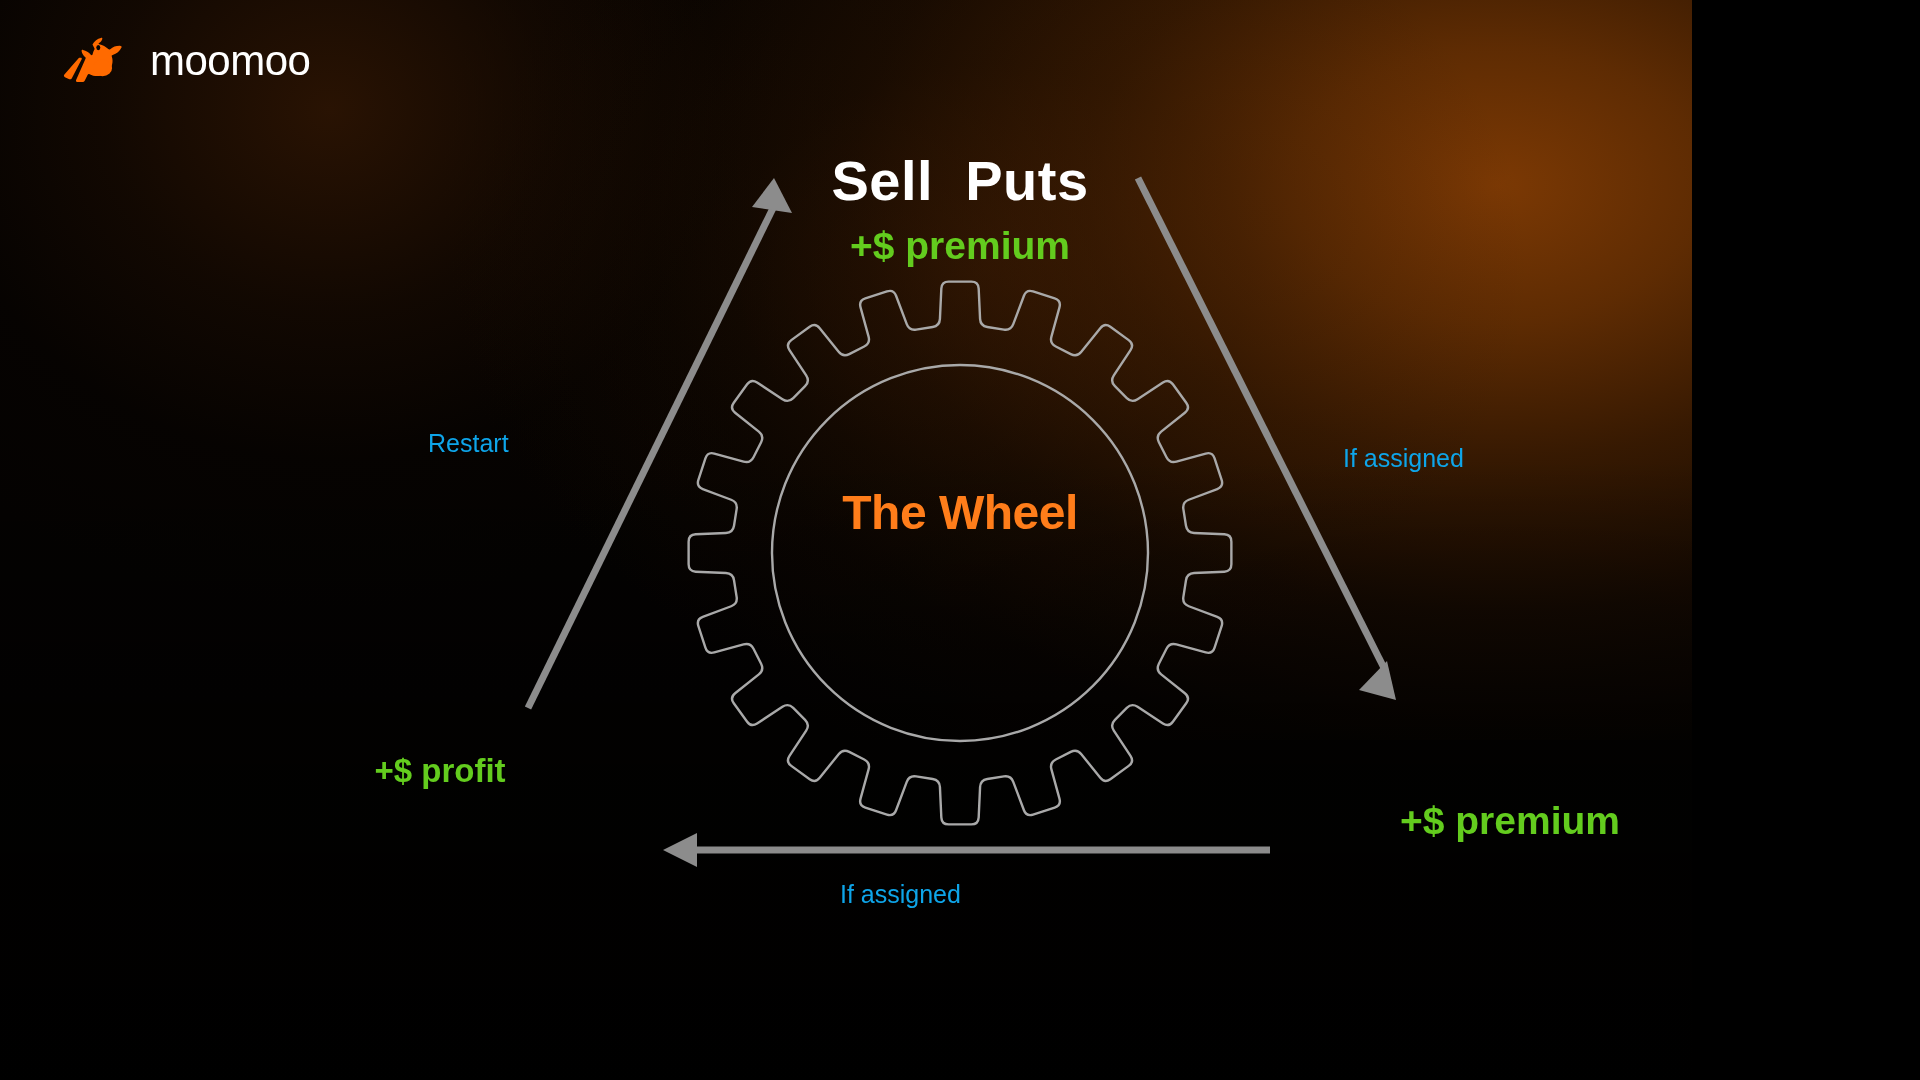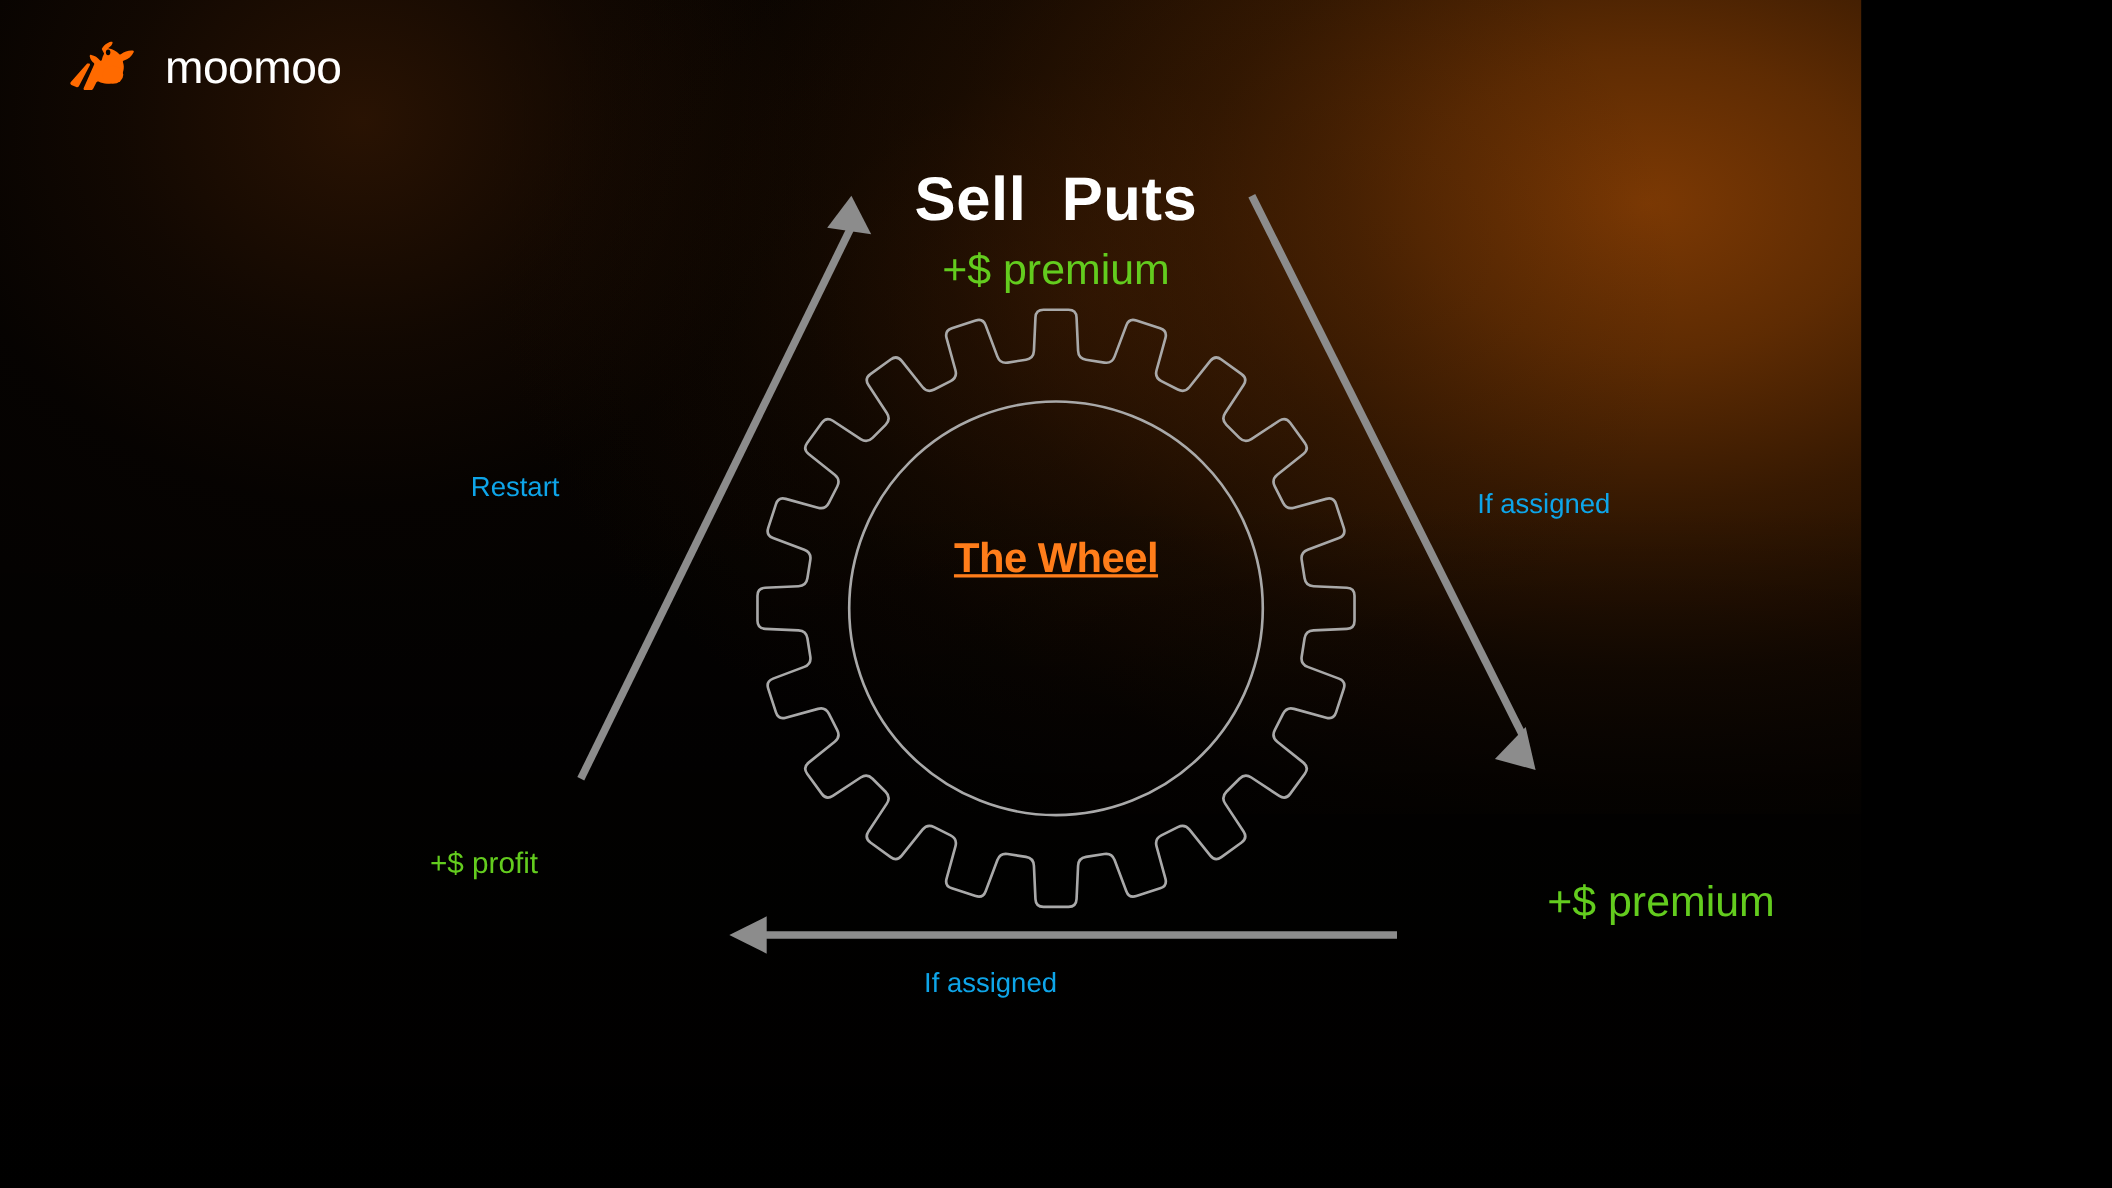--- a/index.html
+++ b/index.html
@@ -98,21 +98,21 @@
   
   .node { position: absolute; }
   .node-title {
     color: #ffffff;
     font-weight: bold;
     line-height: 1.04;
     white-space: pre;
   }
   .node-sub {
     color: #63cc1e;
-    font-weight: 400;
+    font-weight: 700;
     line-height: 1.05;
     white-space: pre;
   }
 
   #node-sell-puts {
     left: 0; top: 116px; width: 1920px;
     text-align: center;
   }
   #node-sell-puts .node-title { font-size: 56px; letter-spacing: 0.5px; margin-top: 36px; }
   #node-sell-puts .node-sub { font-size: 39px; margin-top: 16px; }
@@ -122,21 +122,21 @@
     text-align: center;
   }
   #node-sell-calls .node-title { font-size: 56px; letter-spacing: 0.5px; }
   #node-sell-calls .node-sub { font-size: 39px; margin-top: 16px; }
 
   #node-called-away {
     left: 130px; top: 748px; width: 620px;
     text-align: center;
   }
   #node-called-away .node-title { font-size: 56px; letter-spacing: 0.2px; }
-  #node-called-away .node-sub { font-size: 27px; margin-top: 23px; }
+  #node-called-away .node-sub { font-size: 33px; margin-top: 6px; }
 
   
   .edge-label {
     position: absolute;
     color: #0ea5e9;
     font-size: 25px;
     font-weight: 400;
     white-space: pre;
   }
   #label-restart  { left: 428px;  top: 429px; }
@@ -148,25 +148,24 @@
     position: absolute;
     left: 660px;
     top: 489px;
     width: 600px;
     text-align: center;
     pointer-events: none;
   }
   #gear-caption .wheel-title {
     display: block;
     color: #ff7d1a;
-    font-size: 38px;
+    font-size: 48px;
     font-weight: bold;
     letter-spacing: -0.5px;
     line-height: 1.02;
-    text-decoration: underline;
   }
   #gear-caption .wheel-sub {
     display: block;
     color: #ffffff;
     font-size: 33px;
     font-weight: bold;
     letter-spacing: -0.2px;
     line-height: 1.05;
     margin-top: 6px;
   }

